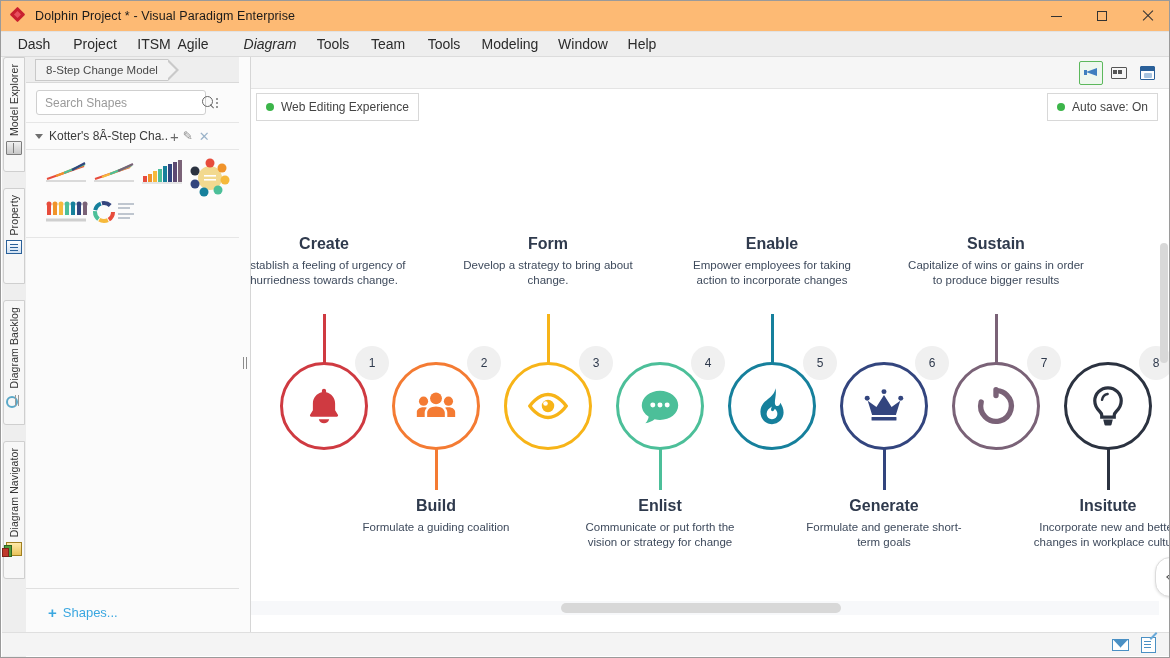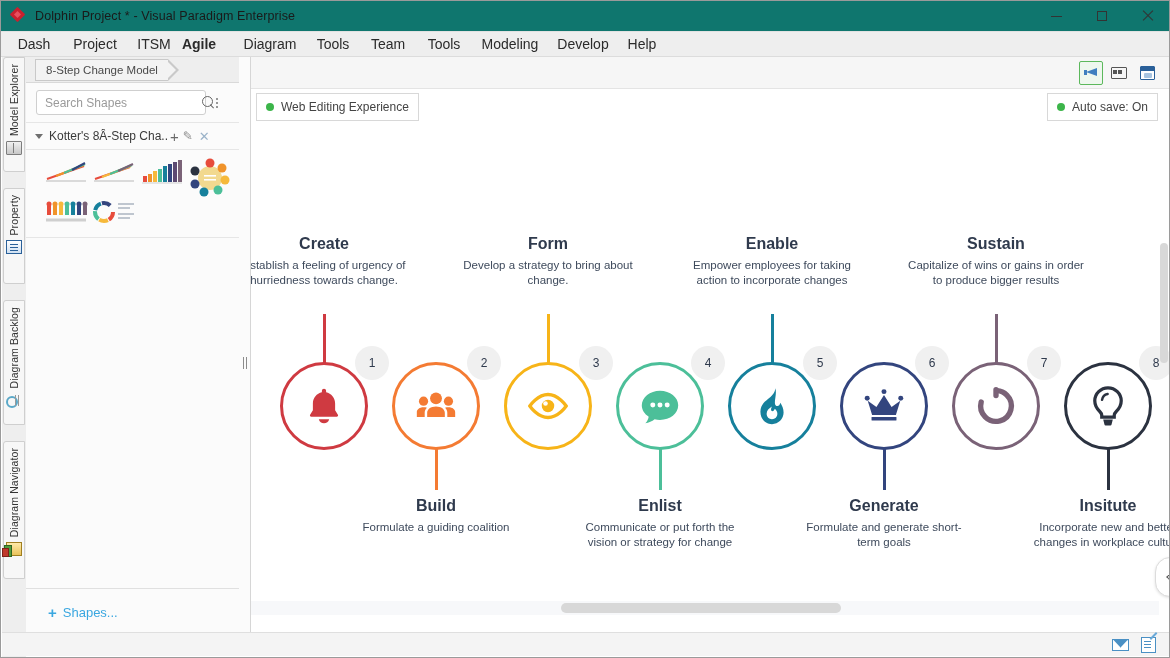--- a/index.html
+++ b/index.html
@@ -14,21 +14,21 @@
     position: relative;
     width: 1170px; height: 658px;
     border: 1px solid #9a9a9a;
     background: #ffffff;
     overflow: hidden;
   }
 
   
   .titlebar {
     position: absolute; left: 0; top: 0; width: 1170px; height: 31px;
-    background: #0f766e;
+    background: #fdba74;
     border-bottom: 1px solid #e2e2e2;
     display: flex; align-items: center;
   }
   .app-logo { margin-left: 9px; width: 17px; height: 17px; position: relative; }
   .app-logo .diamond {
     position: absolute; left: 2px; top: 1px;
     width: 11px; height: 11px; background: #c9202f;
     transform: rotate(45deg);
     border-radius: 1px;
   }
@@ -341,27 +341,27 @@
       <div class="win-btn close">
           <span class="glyph-close"></span>
         </div>
     </div>
   </div>
 
   <div class="menubar" id="menubar">
       <div class="menu-item" style="position: absolute; left: 10px; width: 46px;">Dash</div>
       <div class="menu-item" style="position: absolute; left: 66px; width: 56px;">Project</div>
       <div class="menu-item" style="position: absolute; left: 130px; width: 46px;">ITSM</div>
-      <div class="menu-item" style="position: absolute; left: 176px; width: 44px; font-weight: bold;">Agile</div>
-      <div class="menu-item" style="position: absolute; left: 238px; width: 62px;">Diagram</div>
+      <div class="menu-item" style="position: absolute; left: 170px; width: 44px;">Agile</div>
+      <div class="menu-item" style="position: absolute; left: 238px; width: 62px; font-style: italic;">Diagram</div>
       <div class="menu-item" style="position: absolute; left: 310px; width: 44px;">Tools</div>
       <div class="menu-item" style="position: absolute; left: 364px; width: 46px;">Team</div>
       <div class="menu-item" style="position: absolute; left: 420px; width: 46px;">Tools</div>
       <div class="menu-item" style="position: absolute; left: 475px; width: 68px;">Modeling</div>
-      <div class="menu-item" style="position: absolute; left: 551px; width: 62px;">Develop</div>
+      <div class="menu-item" style="position: absolute; left: 551px; width: 62px;">Window</div>
       <div class="menu-item" style="position: absolute; left: 621px; width: 40px;">Help</div>
     </div>
 
   <div class="rail" id="rail">
       <div class="rail-tab" style="top: 0px; height: 115px;">
         <span class="rail-label">Model Explorer</span>
         <span class="rail-icon ic-book"></span>
       </div>
       <div class="rail-tab" style="top: 131px; height: 96px;">
         <span class="rail-label">Property</span>

